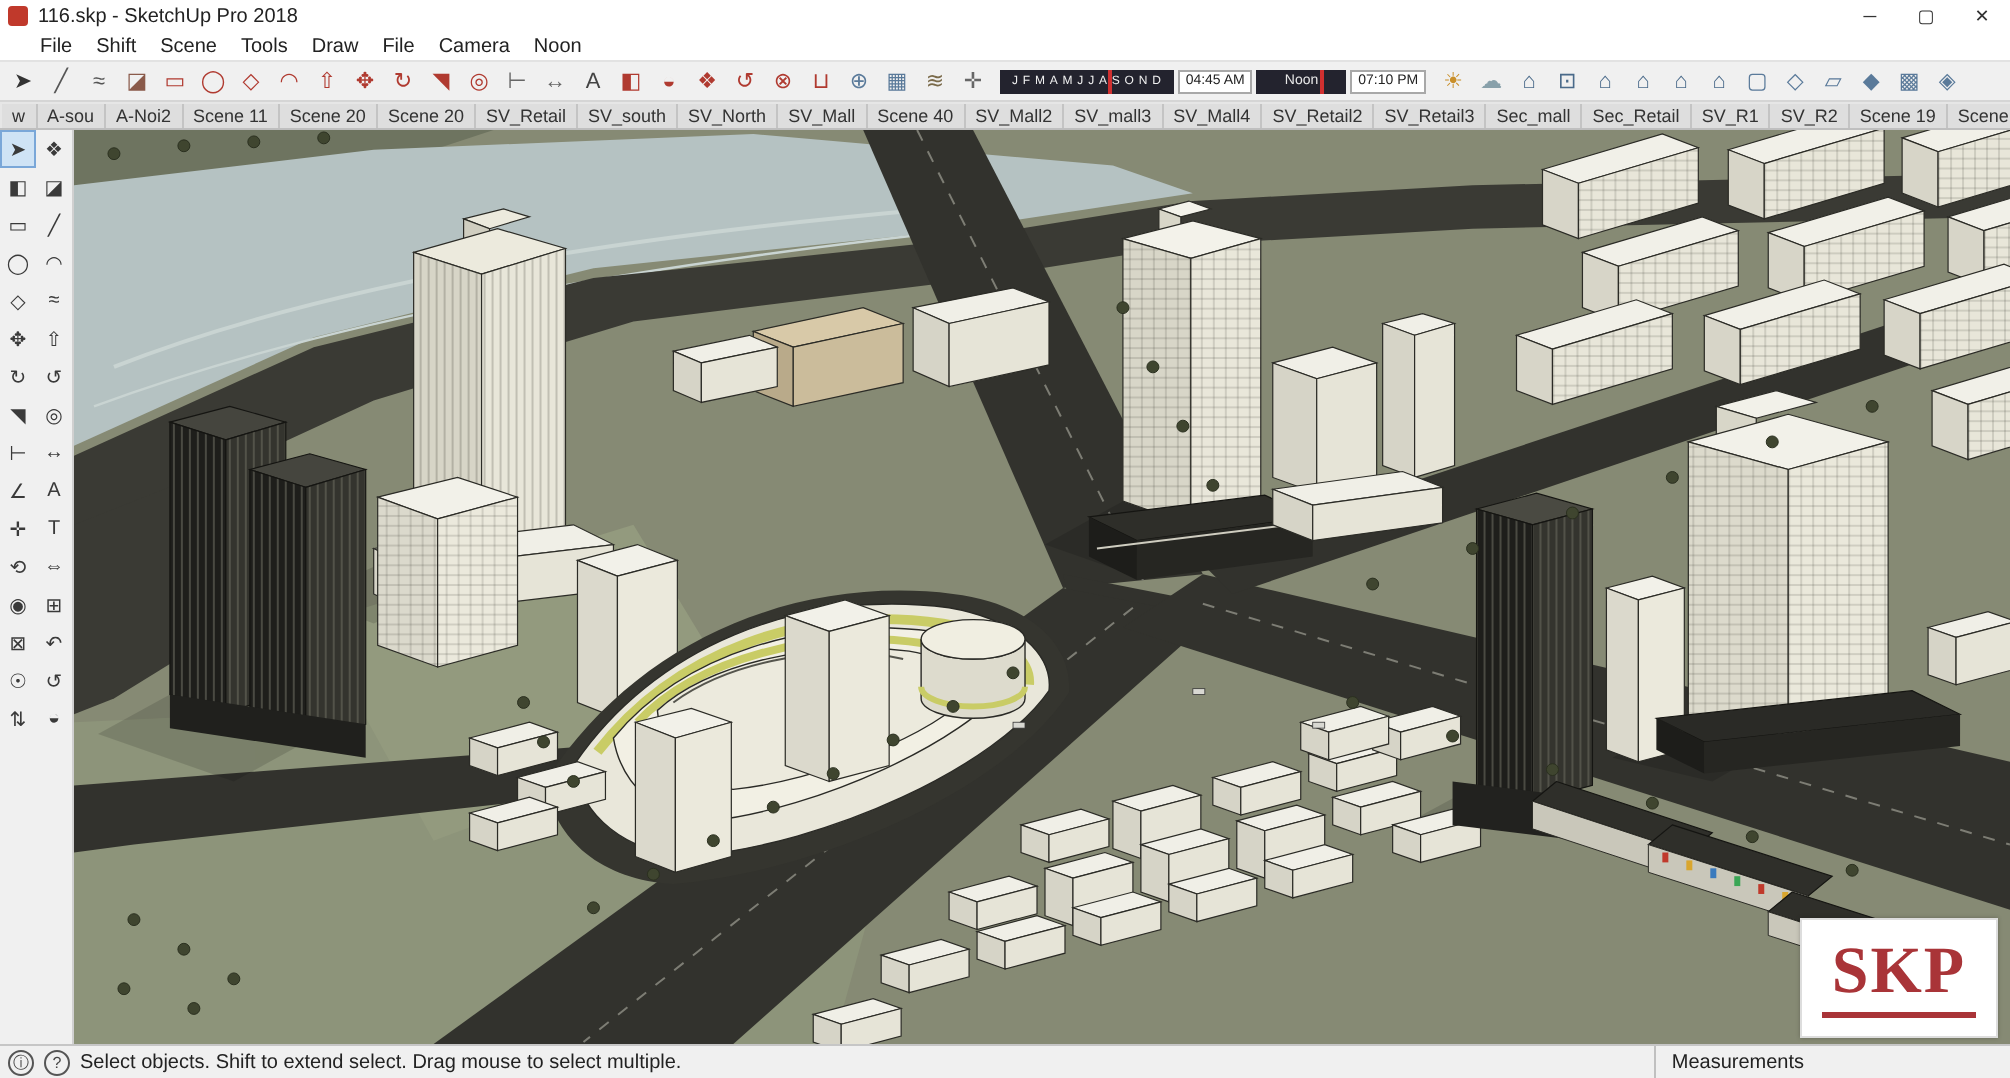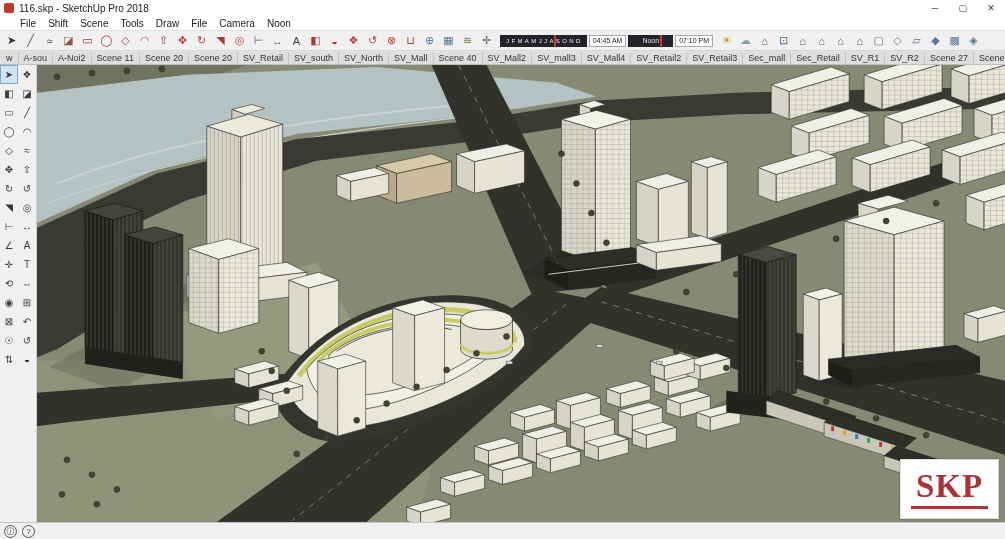--- a/index.html
+++ b/index.html
@@ -148,21 +148,21 @@
       <span class="stab">Scene 40</span>
       <span class="stab">SV_Mall2</span>
       <span class="stab">SV_mall3</span>
       <span class="stab">SV_Mall4</span>
       <span class="stab">SV_Retail2</span>
       <span class="stab">SV_Retail3</span>
       <span class="stab">Sec_mall</span>
       <span class="stab">Sec_Retail</span>
       <span class="stab">SV_R1</span>
       <span class="stab">SV_R2</span>
-      <span class="stab">Scene 27</span>
+      <span class="stab">Scene 19</span>
       <span class="stab">Scene 22</span>
     </div>
 
   <div class="main">
 
     <div class="palette">
         <span class="ptool active">➤</span>
         <span class="ptool">❖</span>
         <span class="ptool">◧</span>
         <span class="ptool">◪</span>
@@ -492,15 +492,20 @@
 
       <div class="watermark">
         <span>SKP</span>
       </div>
     </div>
   </div>
 
   <div class="statusbar">
     <span class="sb-icon">ⓘ</span>
     <span class="sb-icon">?</span>
+    <span class="sb-hint">Select objects. Shift to extend select. Drag mouse to select multiple.</span>
+    <span class="sb-meas">
+      <span class="sb-meas-label">Measurements</span>
+      <input class="sb-meas-input" style="">
+    </span>
   </div>
 
 </div>
 
 </body></html>

